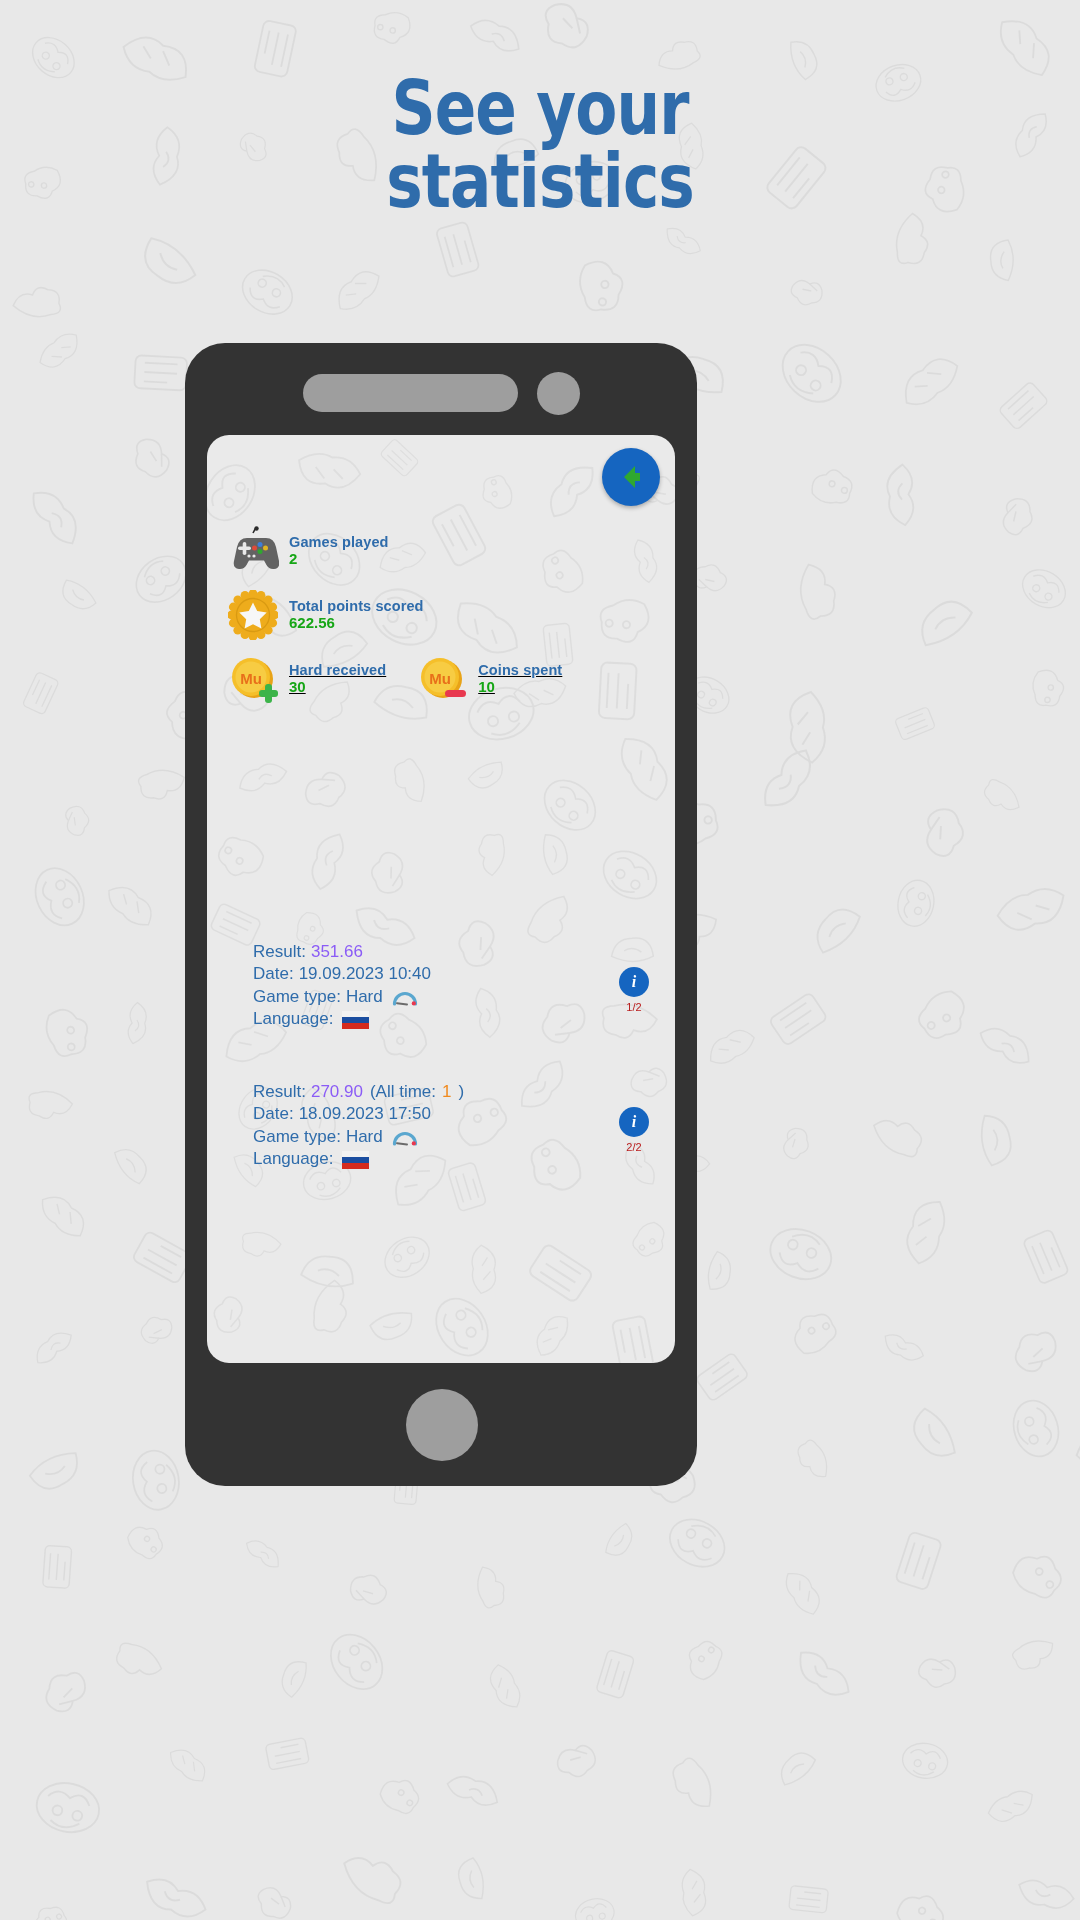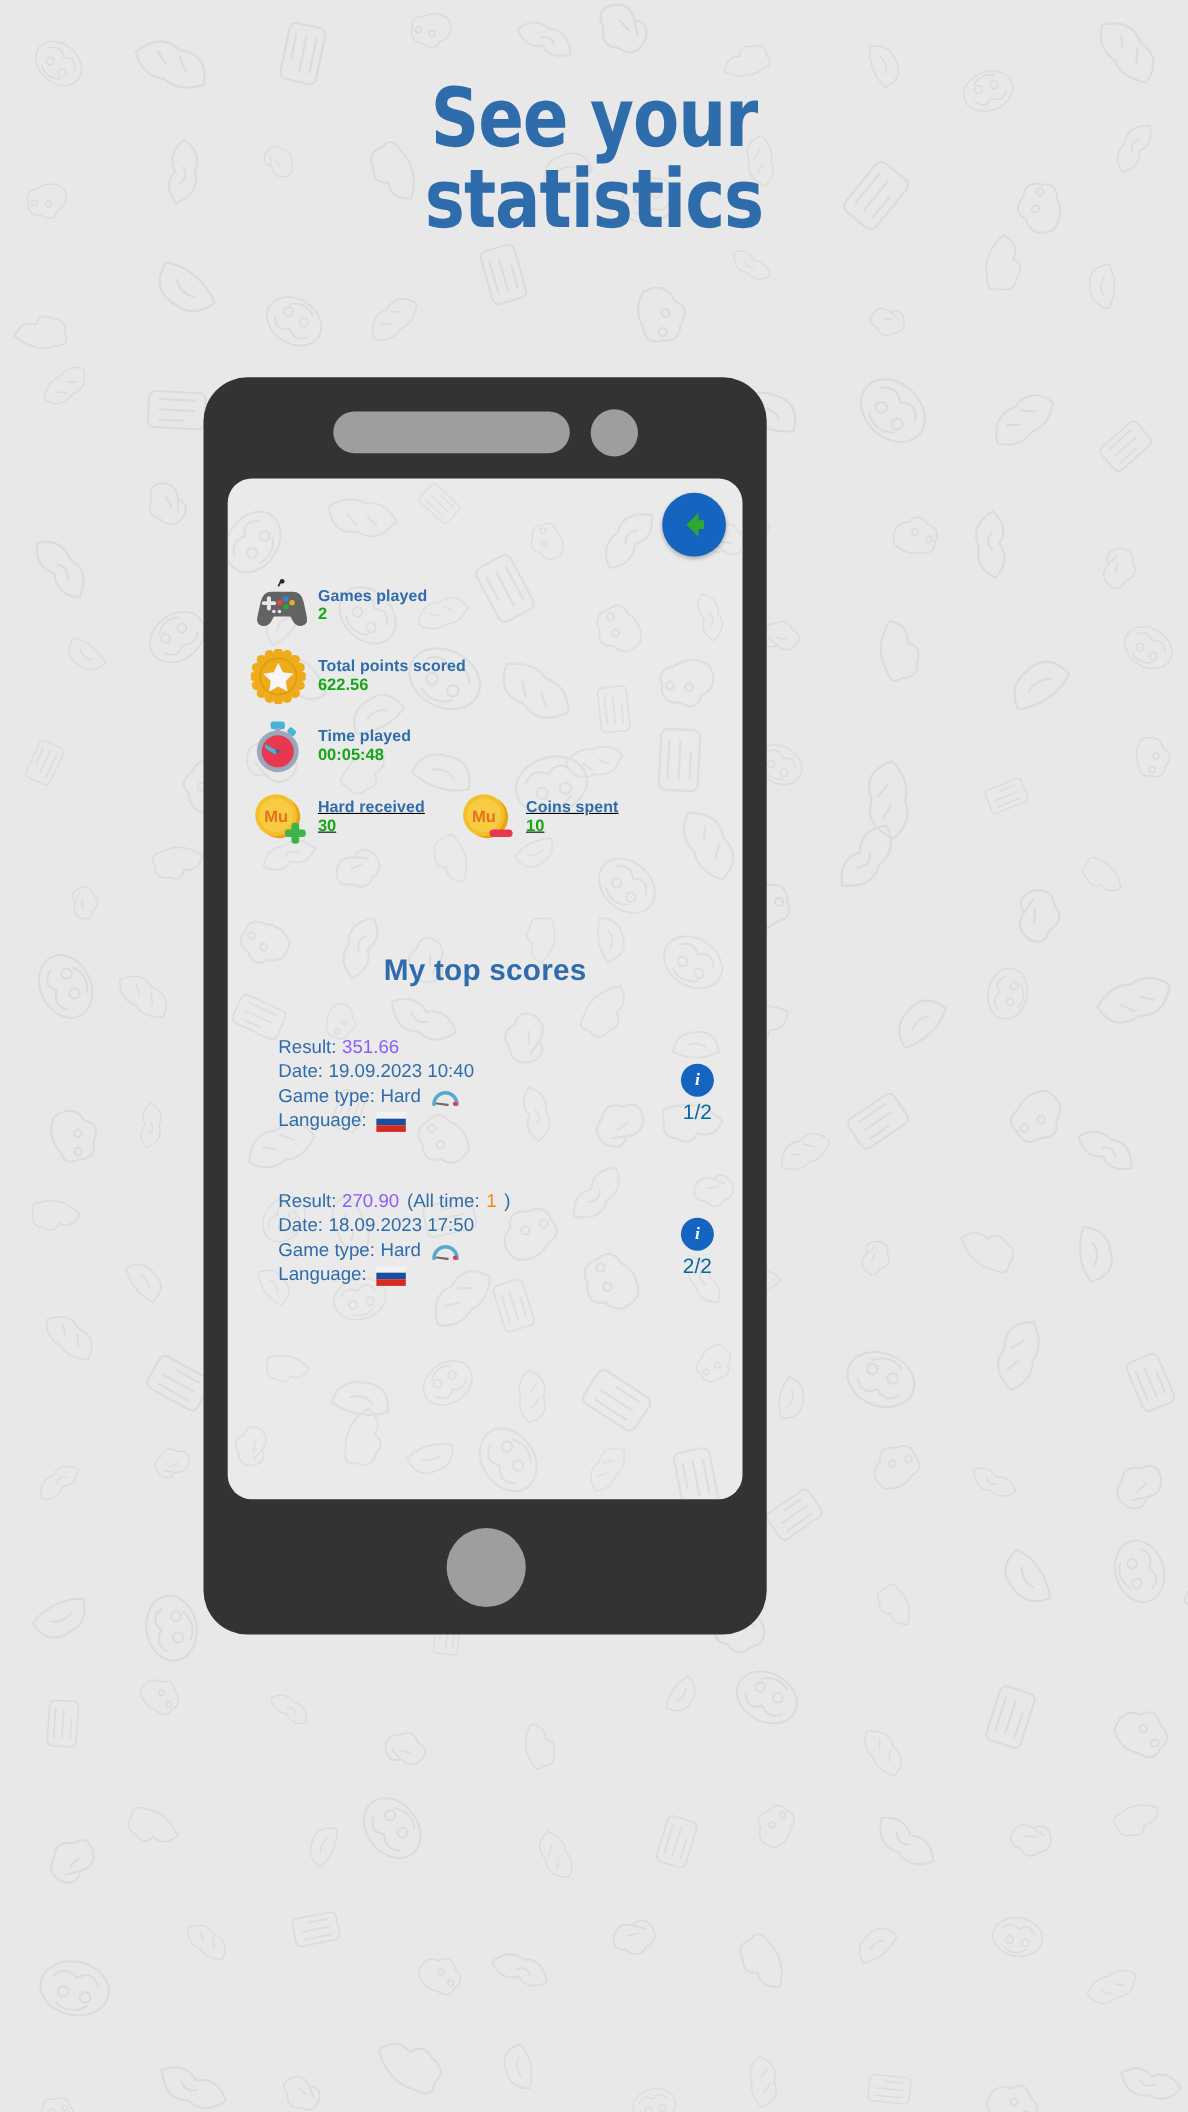--- a/index.html
+++ b/index.html
@@ -127,21 +127,21 @@
   .info-btn {
     width:30px; height:30px; border-radius:50%;
     background:#1565c0;
     display:flex; align-items:center; justify-content:center;
     color:#ffffff; font-weight:bold; font-size:16px;
     font-style:italic;
     font-family:"Liberation Serif",serif;
   }
   .page-indicator {
     margin-top:4px;
-    color:#0369a1; font-size:19px; font-weight:normal;
+    color:#b91c1c; font-size:11px; font-weight:normal;
   }
 </style>
 </head>
 <body>
 
 <svg id="doodle-bg" width="1080" height="1920" viewBox="0 0 1080 1920">
   <defs>
     <g id="d1" stroke="#d2d2d2" stroke-width="1.6" fill="none">
       <ellipse cx="0" cy="0" rx="26" ry="20"></ellipse>
       <path d="M-18,-6 q8,-10 18,-2 q10,-9 17,3"></path>
@@ -558,37 +558,20 @@
               <circle cx="25" cy="25" r="16.5" fill="none" stroke="#d99a12" stroke-width="1.3"></circle>
               <path d="M25 12.5 l4.2 8.6 9.5 1.4 -6.9 6.7 1.6 9.4 -8.4 -4.4 -8.4 4.4 1.6 -9.4 -6.9 -6.7 9.5 -1.4z" fill="#f7f7f7"></path>
             </svg>
           </div>
           <div class="stat-text">
             <div class="stat-label">Total points scored</div>
             <div class="stat-value">622.56</div>
           </div>
         </div>
 
-        <div class="stat-row">
-          <div class="stat-icon">
-            <svg width="50" height="50" viewBox="0 0 50 50">
-              <rect x="18" y="2" width="13" height="7" rx="2.6" fill="#46b4da"></rect>
-              <rect x="33.5" y="8" width="7.5" height="6" rx="2" transform="rotate(40 37 11)" fill="#46b4da"></rect>
-              <circle cx="24.5" cy="29" r="19" fill="#9aa7bc"></circle>
-              <circle cx="24.5" cy="29" r="14.6" fill="#e8384f"></circle>
-              <path d="M24.5 29 L13.5 22.5 q-1.6 3 1.3 4.9 l7.6 4.4z" fill="#46b4da"></path>
-              <circle cx="24.5" cy="29" r="1.8" fill="#2d6f90"></circle>
-              <rect x="22" y="8" width="5" height="4" fill="#9aa7bc"></rect>
-            </svg>
-          </div>
-          <div class="stat-text">
-            <div class="stat-label">Time played</div>
-            <div class="stat-value">00:05:48</div>
-          </div>
-        </div>
 
         <div class="coins-row">
 
           <div class="coin-group">
             <div class="stat-icon">
               <svg width="54" height="54" viewBox="0 0 54 54">
                 <circle cx="28" cy="27" r="19" fill="#e8a317"></circle>
                 <circle cx="25" cy="25" r="19" fill="#f5bf2a"></circle>
                 <circle cx="25" cy="25" r="15.5" fill="#f7cc43"></circle>
                 <text x="25" y="31.5" text-anchor="middle" font-family="Liberation Sans, sans-serif" font-size="15" font-weight="bold" fill="#e8701a">Mu</text>
@@ -616,21 +599,20 @@
             </div>
             <div class="stat-text">
               <div class="stat-label">Coins spent</div>
               <div class="stat-value">10</div>
             </div>
           </div>
 
         </div>
       </div>
 
-      <div class="section-title">My top scores</div>
 
       <div class="score-block first">
         <div class="score-lines">
           <div class="score-line">
             <span>Result:</span>
             <span class="val-green">351.66</span>
           </div>
           <div class="score-line">
             <span>Date:</span>
             <span class="val-blue" style="margin-left:5px">19.09.2023 10:40</span>

